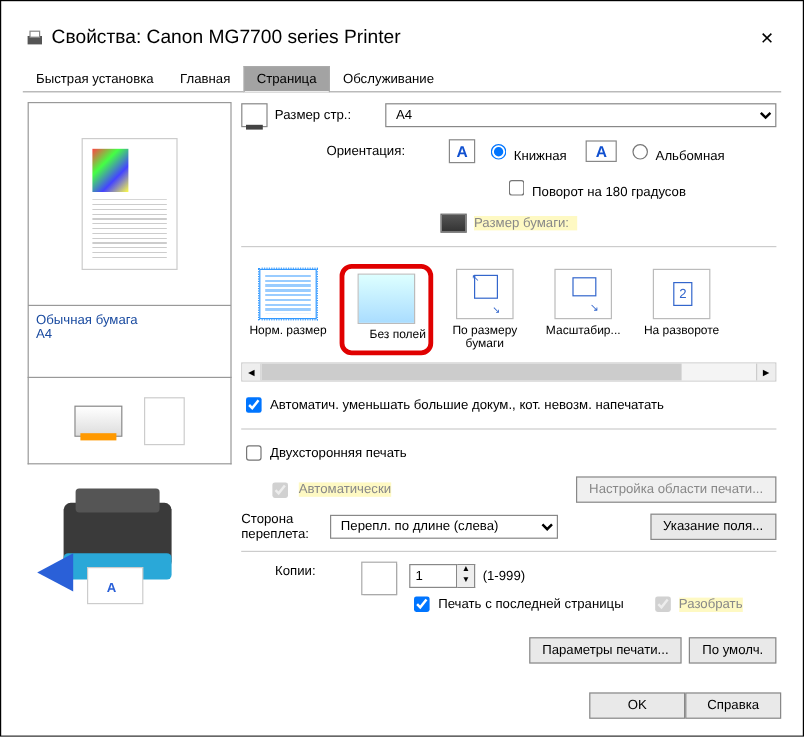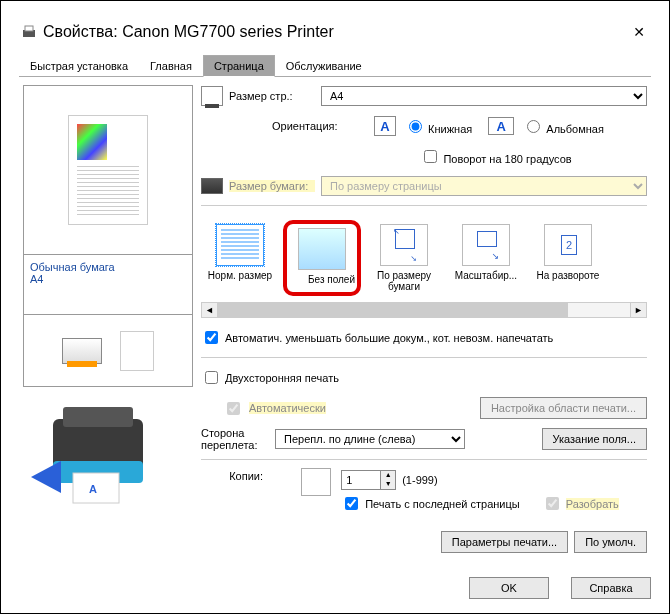--- a/index.html
+++ b/index.html
@@ -43,21 +43,21 @@
 .scrollbar { height: 16px; border: 1px solid #ccc; display: flex; margin-top: 2px; }
 .scrollbar .arrow { width: 16px; background: #eee; border-right: 1px solid #ccc; text-align: center; line-height: 14px; font-size: 9px; }
 .scrollbar .arrow.r { border-right: none; border-left: 1px solid #ccc; }
 .scrollbar .track { flex: 1; background: #f4f4f4; position: relative; }
 .scrollbar .thumb { position: absolute; left: 0; top: 0; bottom: 0; width: 85%; background: #ccc; }
 .check-row { display: flex; align-items: center; gap: 4px; margin: 10px 0; }
 input[type=checkbox] { width: 13px; height: 13px; }
 .btn { border: 1px solid #888; background: #e9e9e9; padding: 2px 10px; min-width: 68px; height: 22px; cursor: default; text-align: center; }
 .btn.disabled { color: #888; background: #f0f0f0; }
 .bottom-btns { display: flex; justify-content: flex-end; gap: 6px; margin-top: 14px; }
-.footer { position: absolute; bottom: 14px; right: 18px; display: flex; gap: 22px; }
+.footer { position: absolute; bottom: 14px; right: 18px; display: flex; gap: 0; }
 .spinner { display: inline-flex; }
 .spinner input { width: 40px; text-align: left; }
 .spinner .arrows { display: flex; flex-direction: column; border: 1px solid #888; border-left: none; }
 .spinner .arrows div { width: 14px; height: 9px; font-size: 7px; line-height: 8px; text-align: center; background: #eee; }
 .copies-icon { width: 28px; height: 26px; background: linear-gradient(#fff,#ddd); border: 1px solid #aaa; display: inline-block; position: relative; margin-right: 4px; }
 .copies-icon::before { content:""; position:absolute; top:-3px; left:-3px; width:28px; height:26px; border:1px solid #aaa; background:#fff; }
 .paper-size-icon { width: 22px; height: 20px; background: #fff; border: 1px solid #888; display: inline-block; position: relative; }
 .paper-size-icon::after { content:""; position:absolute; bottom:-3px; left:3px; right:3px; height:4px; background:#444; }
 .printer-small { width:22px; height:16px; border:1px solid #666; background:linear-gradient(#555,#333); display:inline-block; }
 svg.printer { display:block; }
@@ -133,23 +133,20 @@
         <label><input type="radio" name="or" style=""> <span>Альбомная</span></label>
       </div>
       <div class="row">
         <span style="margin-left:138px"></span>
         <label><input type="checkbox" style=""> <span>Поворот на 180 градусов</span></label>
       </div>
 
       <div class="row">
         <span class="printer-small"></span>
         <span class="lbl disabled">Размер бумаги:</span>
-        <select class="disabled" disabled="" style="flex:1">
-          <option>По размеру страницы</option>
-        </select>
       </div>
 
       <div class="fieldset-line"></div>
 
       <div class="layout-area">
         <div class="layout-items">
           <div class="layout-item selected">
             <div class="thumb">
                 <div style="position:absolute;inset:4px;background:repeating-linear-gradient(#9cf,#9cf 2px,#fff 2px,#fff 4px)"></div>
               </div>

